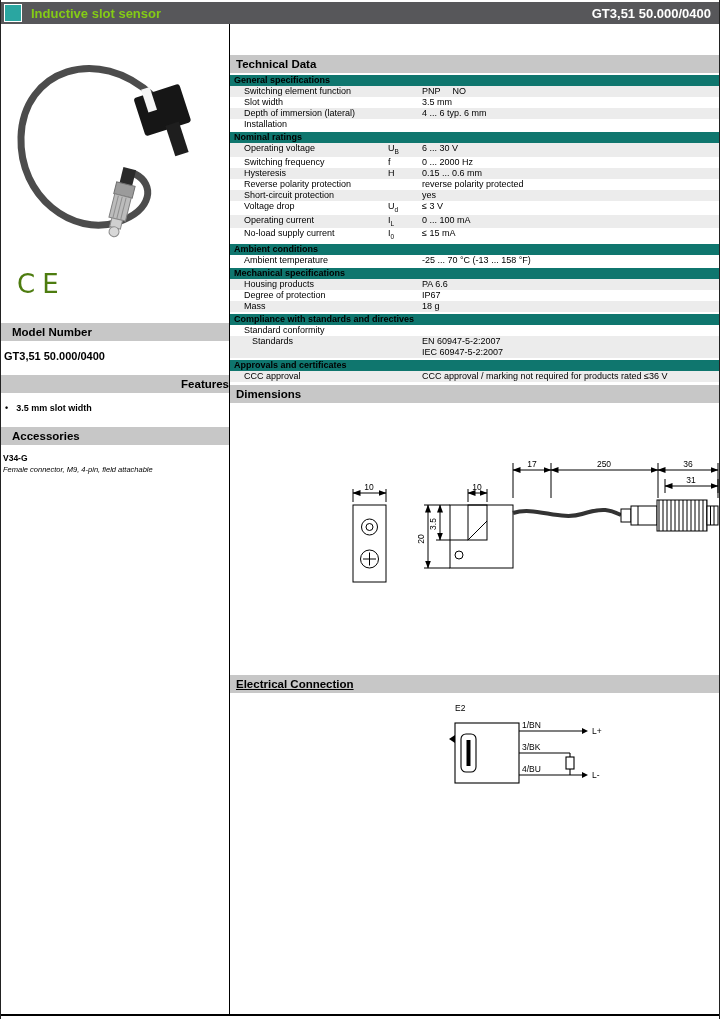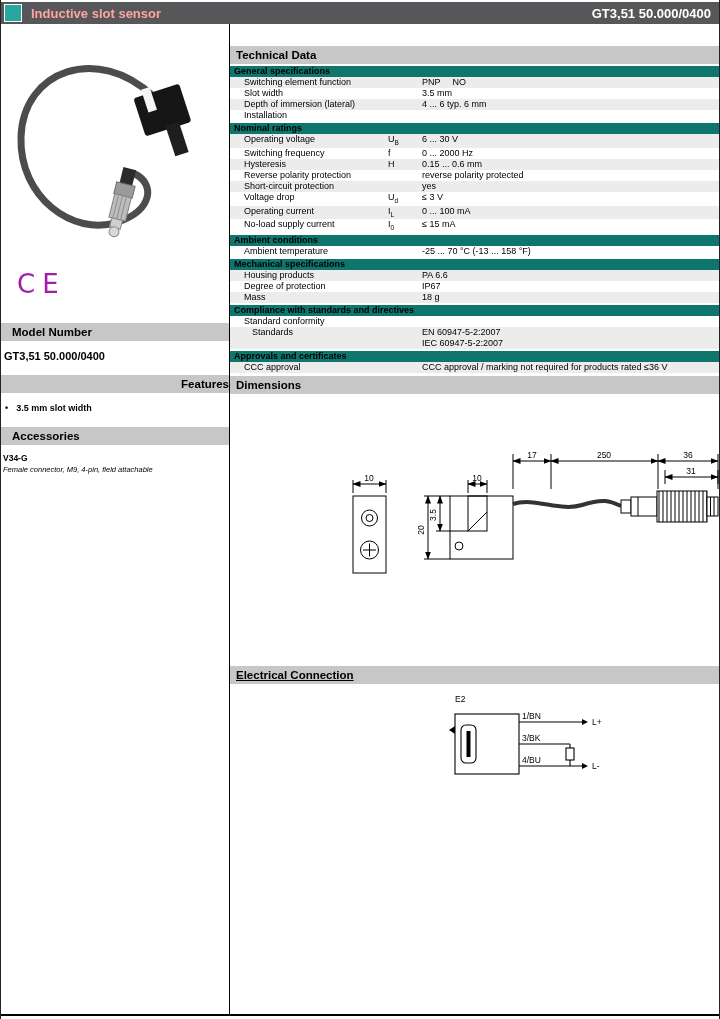--- a/index.html
+++ b/index.html
@@ -4,27 +4,27 @@
 <style>
   * { margin:0; padding:0; box-sizing:border-box; }
   html,body { background:#ffffff; }
   .page { position:relative; width:720px; height:1019px; background:#fff;
           font-family:"Liberation Sans",sans-serif; color:#000;
           border-left:1px solid #222; border-right:1px solid #222; overflow:hidden; }
   .topbar { position:absolute; top:2px; left:0; right:0; height:22px; background:#57575a;
             display:flex; align-items:center; }
   .brand-square { width:16px; height:16px; background:#2aa6a1; margin-left:4px;
                   box-shadow:0 0 0 1px #fff; }
-  .topbar-title { color:#fca5a5; font-weight:bold; font-size:13px; margin-left:10px; }
+  .topbar-title { color:#84cc16; font-weight:bold; font-size:13px; margin-left:10px; }
   .topbar-part  { margin-left:auto; color:#fff; font-weight:bold; font-size:13px; margin-right:8px; }
   .columns { position:absolute; top:24px; left:0; right:0; bottom:5px; display:flex; }
   .left  { flex:0 0 229px; width:229px; border-right:1px solid #000; }
-  .right { flex:1; padding-top:22px; }
+  .right { flex:1; padding-top:31px; }
   .photo-wrap { margin:8px 0 0 2px; }
-  .ce { font-size:26px; letter-spacing:7px; color:#a21caf; margin:2px 0 0 16px;
+  .ce { font-size:26px; letter-spacing:7px; color:#4d7c0f; margin:2px 0 0 16px;
         font-family:"DejaVu Sans",sans-serif; }
   .bar { background:#c7c7c7; font-weight:bold; font-size:11.5px; padding:3px 0 3px 11px; }
   .bar.mn { margin-top:24px; }
   .bar.ft { margin-top:13px;text-align:right; }
   .bar.ac { margin-top:14px; }
   .model-value { font-weight:bold; font-size:11px; padding:9px 0 0 3px; }
   .features-list { list-style:none; padding:10px 0 0 4px; }
   .features-list li { font-weight:bold; font-size:9px; }
   .features-list li::before { content:"•"; margin-right:8px; }
   .acc-name { font-weight:bold; font-size:8.5px; padding:8px 0 0 2px; }

